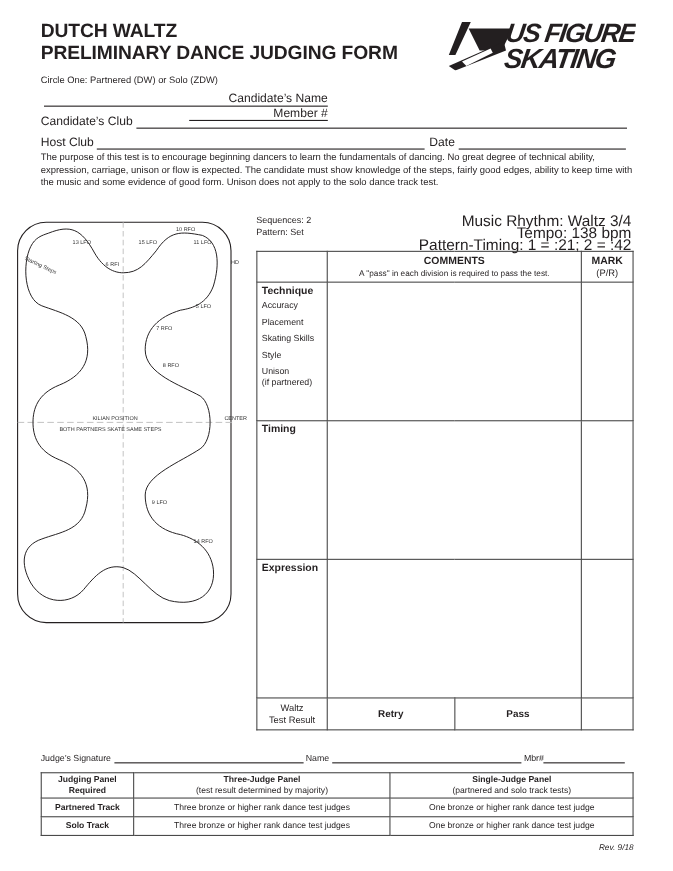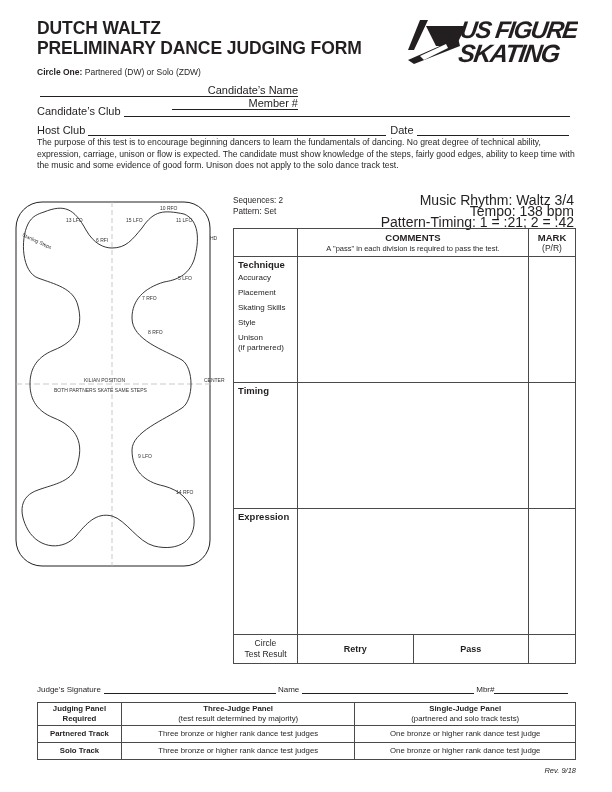--- a/index.html
+++ b/index.html
@@ -1,21 +1,21 @@
 <!DOCTYPE html>
 <html><head>
 <meta charset="utf-8">
 <style>
   * { box-sizing: border-box; margin: 0; padding: 0; }
   html, body { width: 612px; height: 792px; background: #fff; }
   body { position: relative; font-family: "Liberation Sans", sans-serif; color: #231f20; overflow: hidden; }
   .abs { position: absolute; }
   .title { left: 37px; top: 18px; font-size: 17.5px; font-weight: bold; line-height: 20px; letter-spacing: -0.1px; }
   .circle-one { left: 37px; top: 67px; font-size: 8.5px; }
-  .circle-one b { font-weight: bold; }
+  .circle-one b { font-weight: normal; }
   .field-row { position: absolute; left: 37px; display: flex; align-items: flex-end; font-size: 11px; height: 14px; }
   .line { border-bottom: 1px solid #231f20; height: 11px; margin-left: 3px; }
   .purpose { left: 37px; top: 137px; width: 542px; font-size: 8.6px; line-height: 11.5px; }
   .meta-left { left: 233px; top: 195px; font-size: 8.2px; line-height: 11px; }
   .meta-right { right: 38px; top: 195px; font-size: 14px; line-height: 11px; text-align: right; }
   table.grid { position: absolute; left: 233px; top: 228px; width: 343px; border-collapse: collapse; }
   table.grid td { border: 1.2px solid #4a4a4a; vertical-align: top; font-size: 8.5px; }
   .th-center { text-align: center; vertical-align: middle !important; }
   .th-center b { font-size: 9.5px; }
   .cat-title { font-weight: bold; font-size: 9.5px; padding: 2px 0 0 4px; display:block; }
@@ -151,21 +151,21 @@
   </tr>
   <tr style="height:126px;">
     <td>
           <span class="cat-title">Expression</span>
         </td>
     <td colspan="2"></td>
     <td></td>
   </tr>
   <tr style="height:29px;">
     <td class="th-center" style="font-size:8.5px;line-height:11px;">
-      <span>Circle</span><br>
+      <span>Waltz</span><br>
       <span>Test Result</span>
     </td>
     <td class="th-center" style="font-weight:bold;font-size:9px;">Retry</td>
     <td class="th-center" style="font-weight:bold;font-size:9px;">Pass</td>
     <td></td>
   </tr>
 </tbody>
   </table>
 
 <div class="sig-row">

